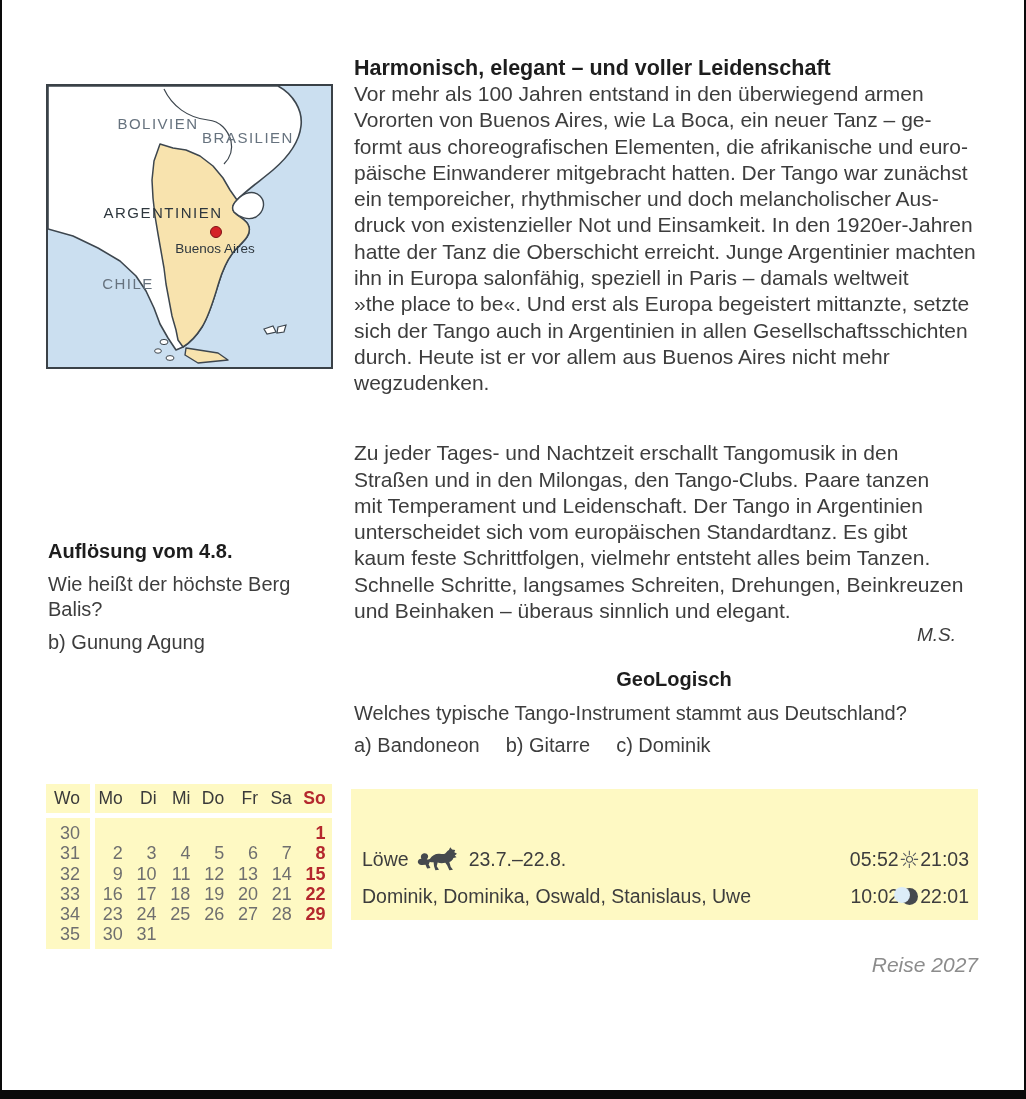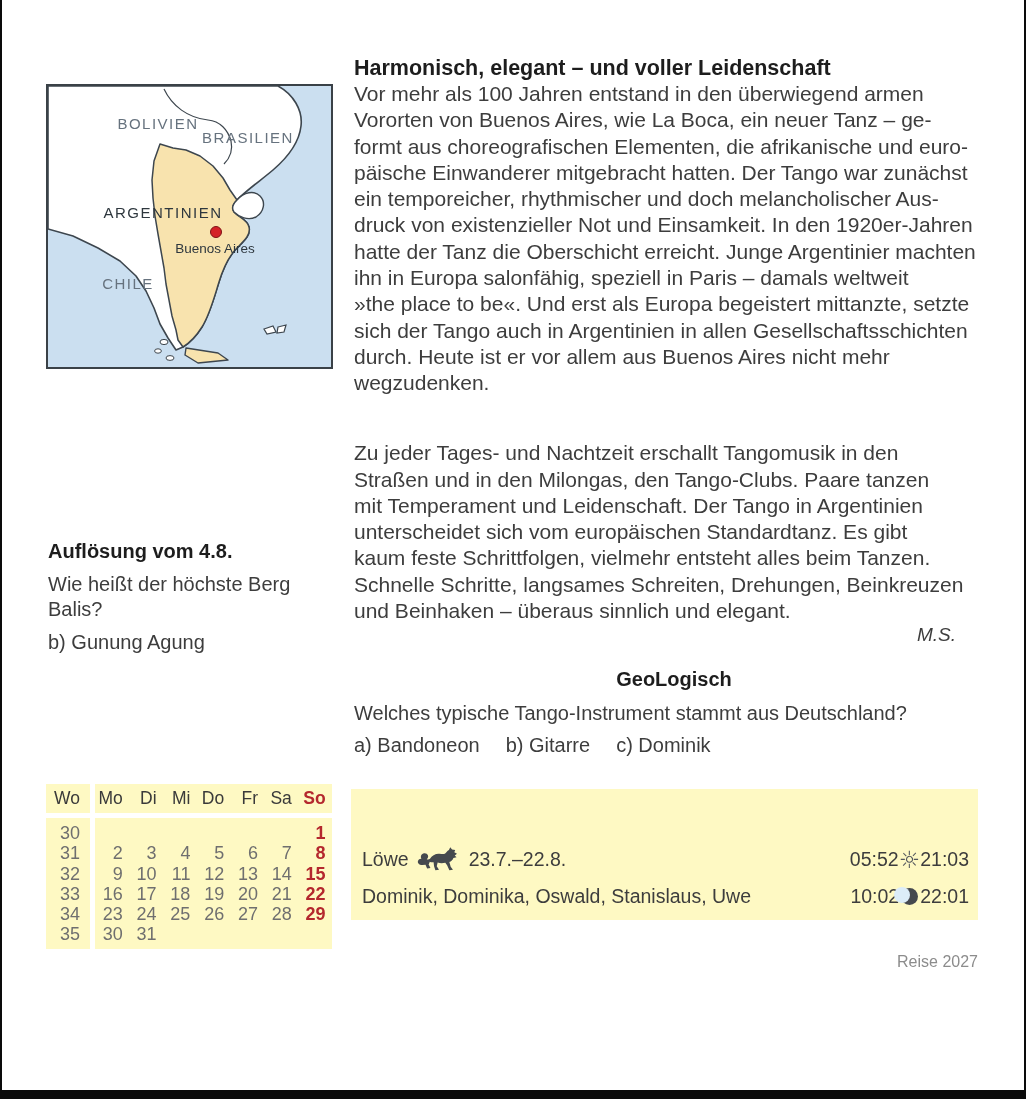--- a/index.html
+++ b/index.html
@@ -74,21 +74,21 @@
   .zodiac-name{margin-right:7px;}
   .zodiac-range{margin-left:7px;}
   .sun-glyph{font-family:"DejaVu Sans", sans-serif;font-size:24px;color:#54585d;line-height:1;}
   .moon{position:relative;width:17px;height:17px;margin:0 2px;}
   .moon::before{content:"";position:absolute;left:0;top:0;width:17px;height:17px;
                 border-radius:50%;background:#45494e;}
   .moon::after{content:"";position:absolute;left:-7px;top:-1px;width:16px;height:16px;
                border-radius:50%;background:#dcedf8;}
   .lion{display:block;}
 
-  .footer-edition{position:absolute;right:48px;top:953px;font-size:16px;color:#8c8c8c;}
+  .footer-edition{position:absolute;right:48px;top:953px;font-size:21px;color:#8c8c8c;font-style:italic;}
 </style>
 </head>
 <body>
 
 <div class="page">
   <div class="edge-left"></div>
   <div class="edge-right"></div>
   <div class="bottom-bar"></div>
 
   <div class="map">

